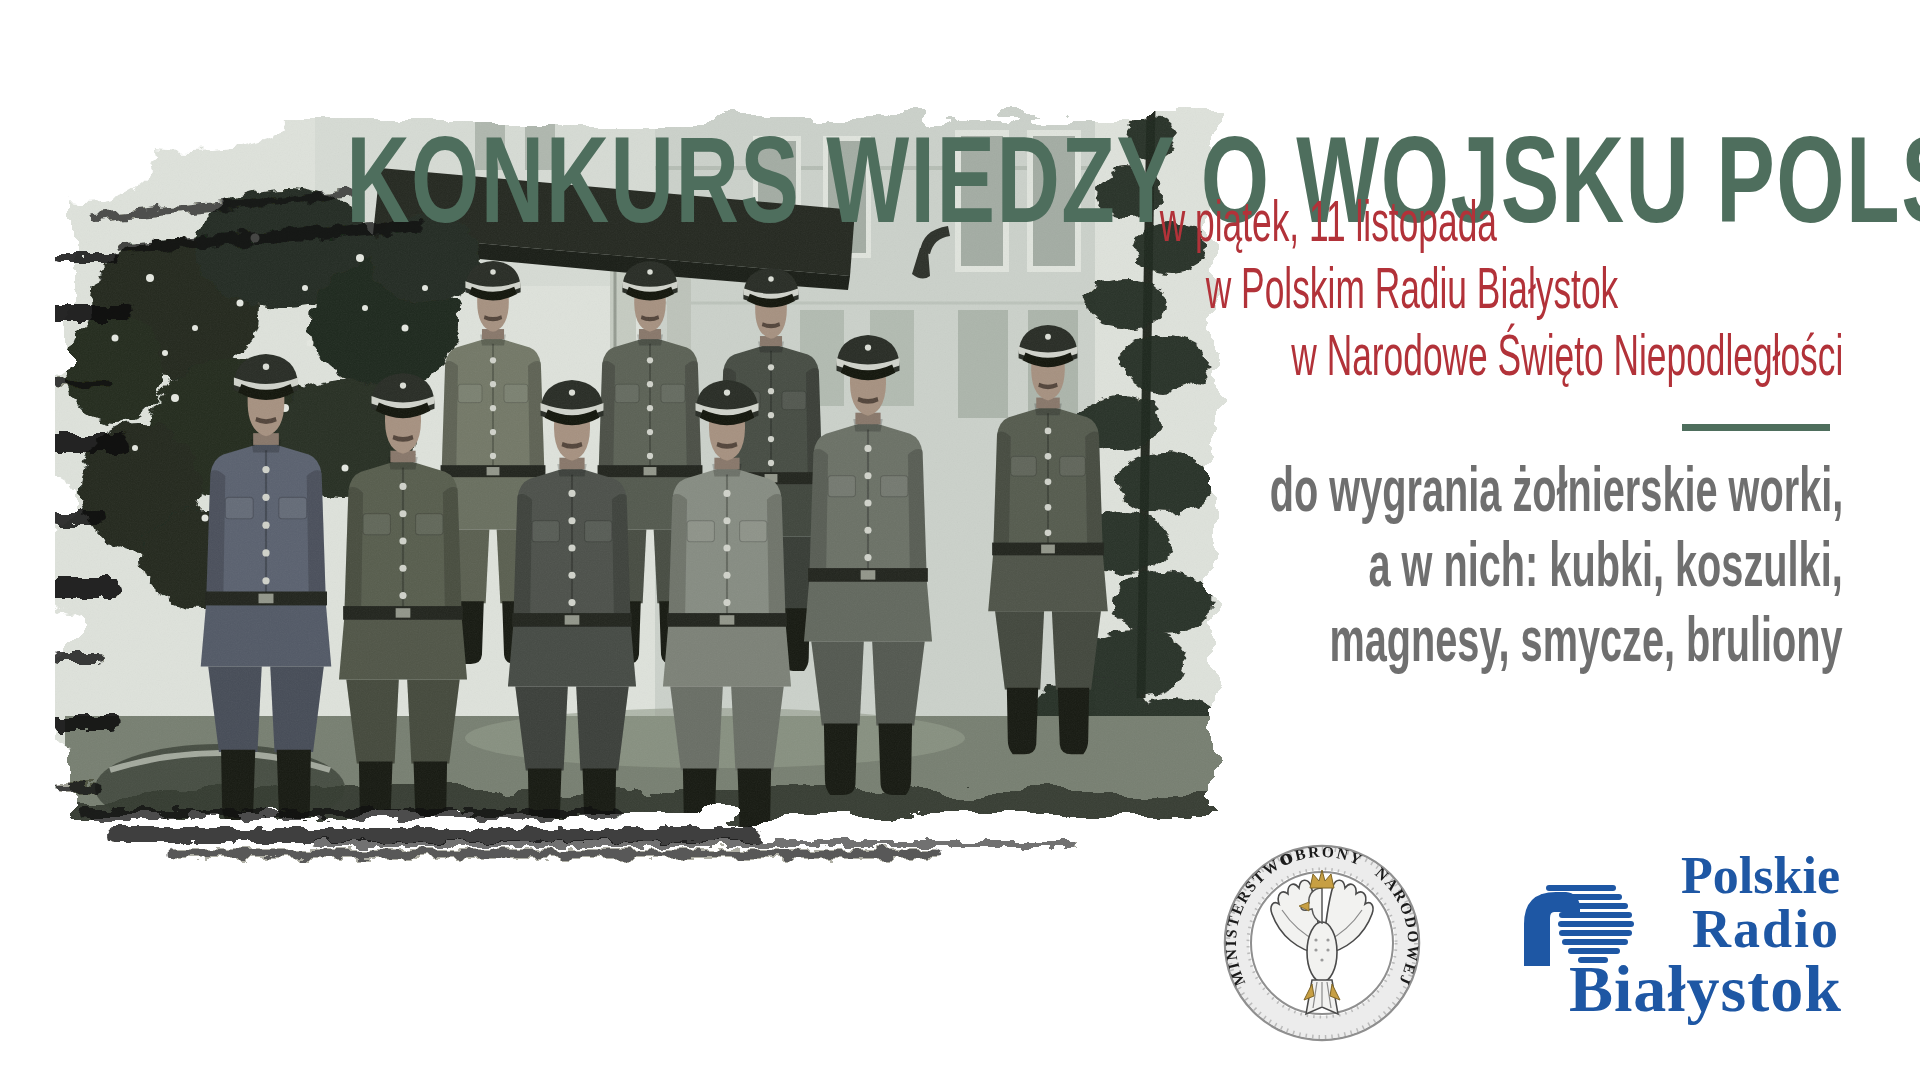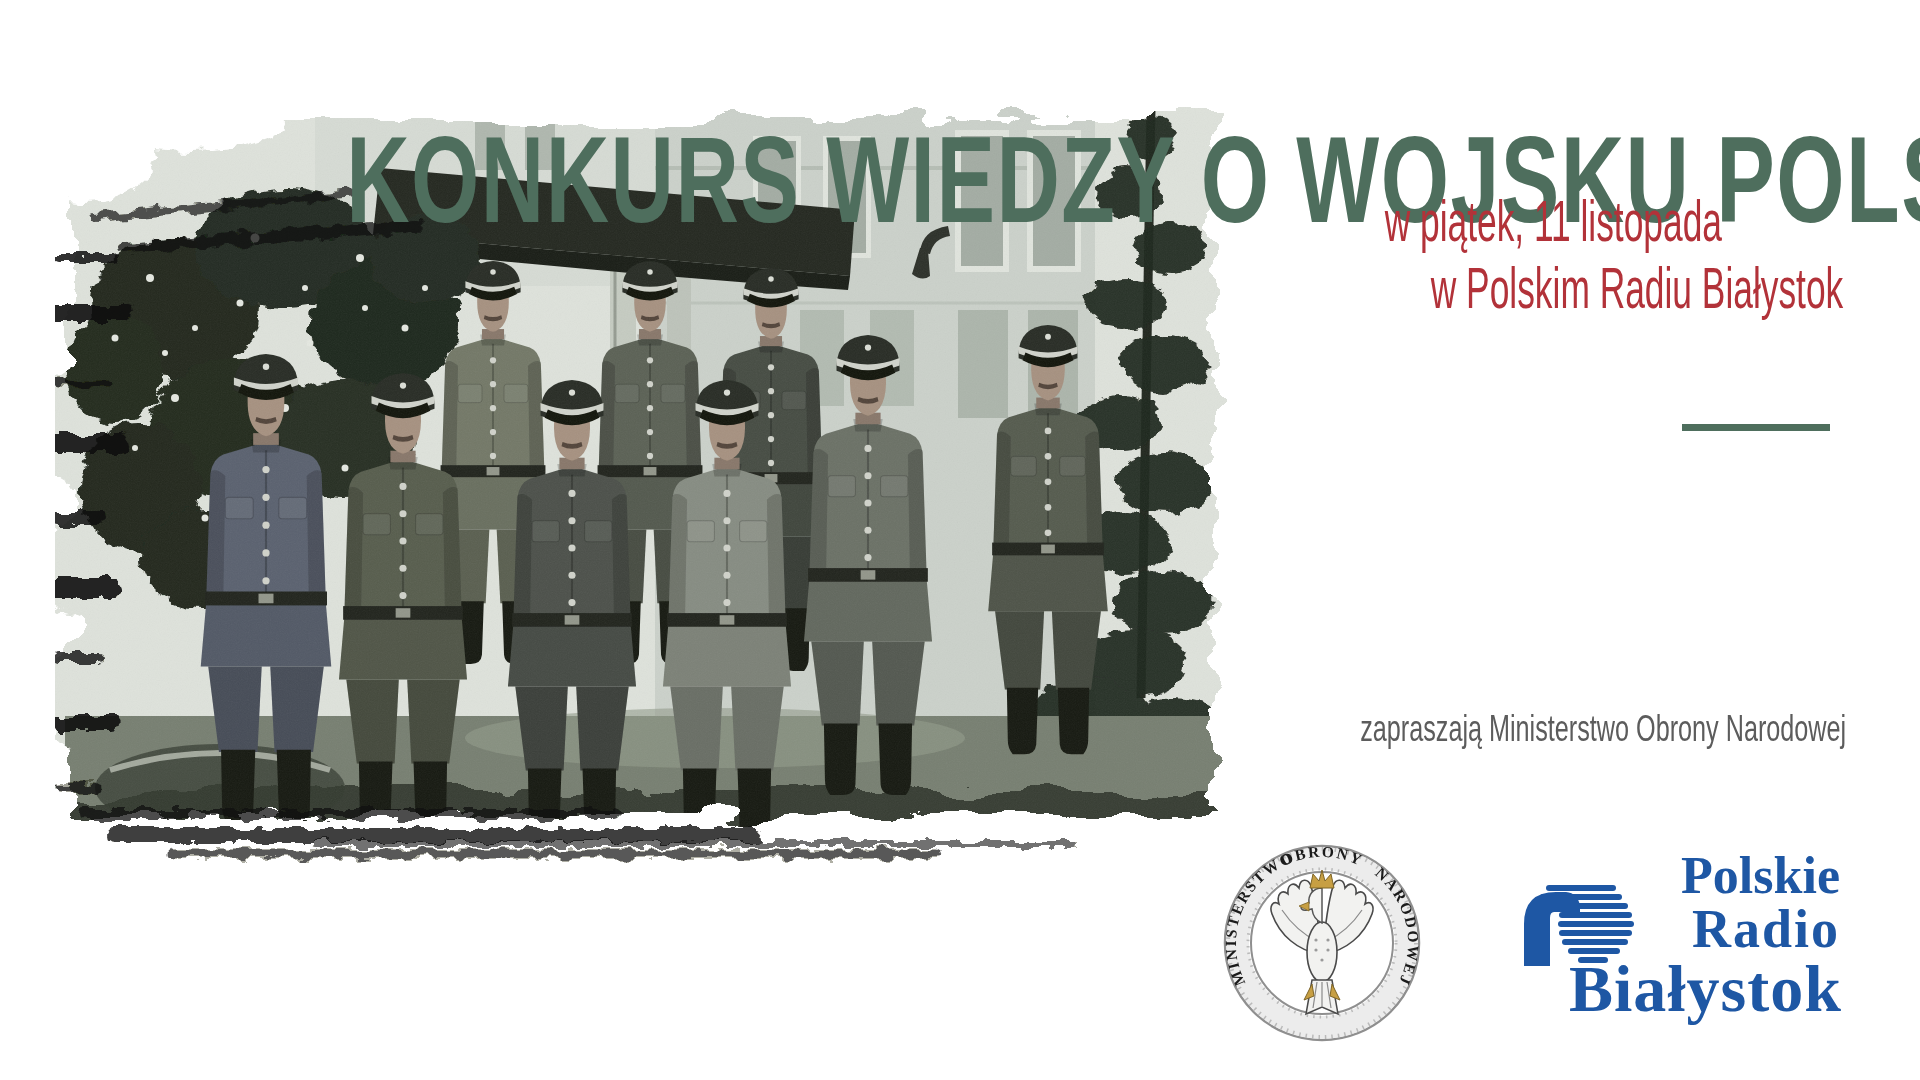--- a/index.html
+++ b/index.html
@@ -236,27 +236,32 @@
     </g>
   </svg>
 
   <h1 class="main-title" style="color: rgb(78, 110, 93);">
     <span class="stretch-title">KONKURS WIEDZY O WOJSKU POLSKIM</span>
   </h1>
 
   <div class="event-block" style="color: rgb(178, 50, 57);">
     <div><span class="stretch-r">w piątek, 11 listopada</span></div>
     <div><span class="stretch-r">w Polskim Radiu Białystok</span></div>
+    <div><span class="stretch-r">w Narodowe Święto Niepodległości</span></div>
   </div>
 
   <div class="divider" style="background-color: rgb(78, 110, 93);"></div>
 
+  <div class="prizes-block" style="color: rgb(111, 111, 111);">
+    <div><span class="stretch-r">do wygrania żołnierskie worki,</span></div>
+    <div><span class="stretch-r">a w nich: kubki, koszulki,</span></div>
+    <div><span class="stretch-r">magnesy, smycze, bruliony</span></div>
+  </div>
 
   <div class="invite-block" style="color: rgb(92, 92, 92);">
-    <div><span class="stretch-c">zapraszają Ministerstwo Obrony Narodowej</span></div>
   </div>
 
   <svg class="mon-logo" viewBox="0 0 200 216" xmlns="http://www.w3.org/2000/svg">
     <defs>
       <path id="ringTextPath" d="M 25.5,150 A 86,86 0 1 1 174.5,150" fill="none"></path>
     </defs>
     <circle cx="100" cy="107" r="97" fill="#ffffff" stroke="#8f8f8f" stroke-width="2.5"></circle>
     <circle cx="100" cy="107" r="84.5" fill="none" stroke="#ececec" stroke-width="23"></circle>
     <circle cx="100" cy="107" r="94" fill="none" stroke="#9a9a9a" stroke-width="4" stroke-dasharray="1.5,5" opacity="0.6"></circle>
     <circle cx="100" cy="107" r="74" fill="none" stroke="#9a9a9a" stroke-width="3" stroke-dasharray="1.5,5" opacity="0.6"></circle>

